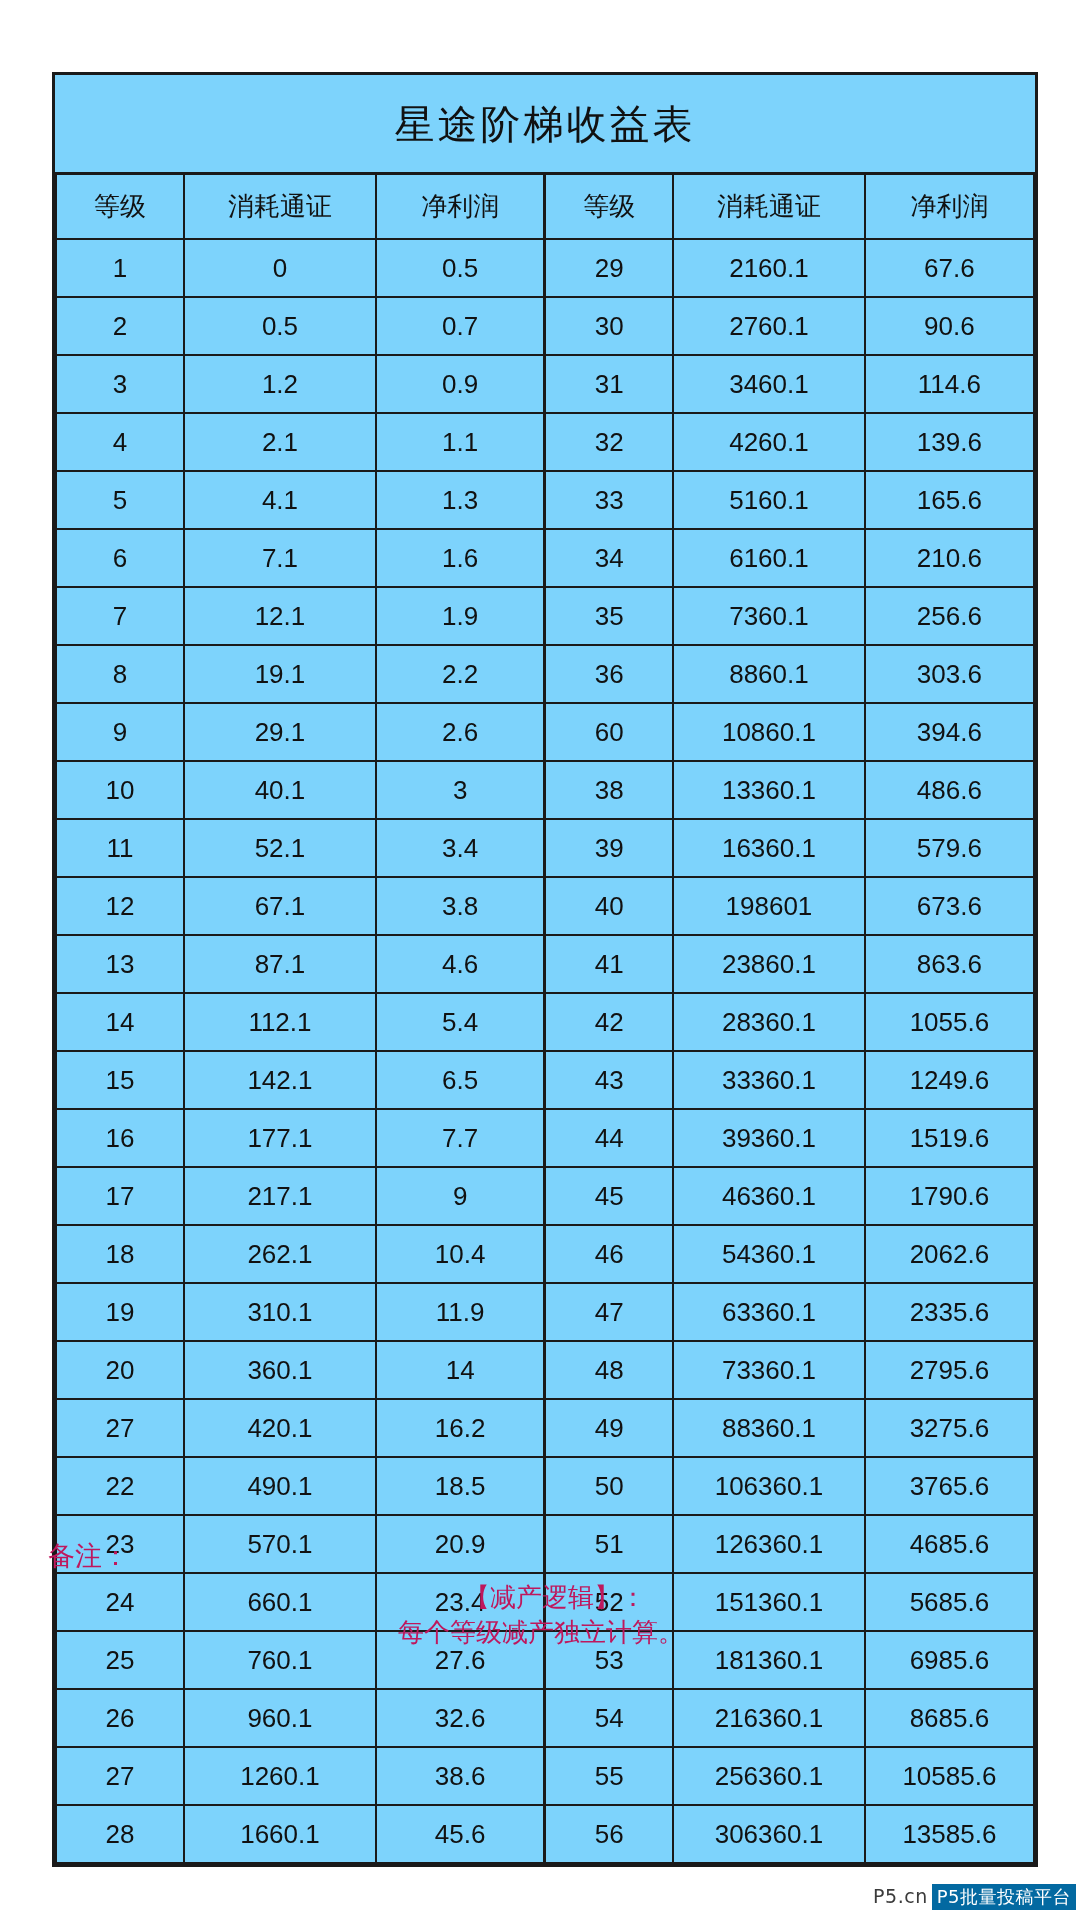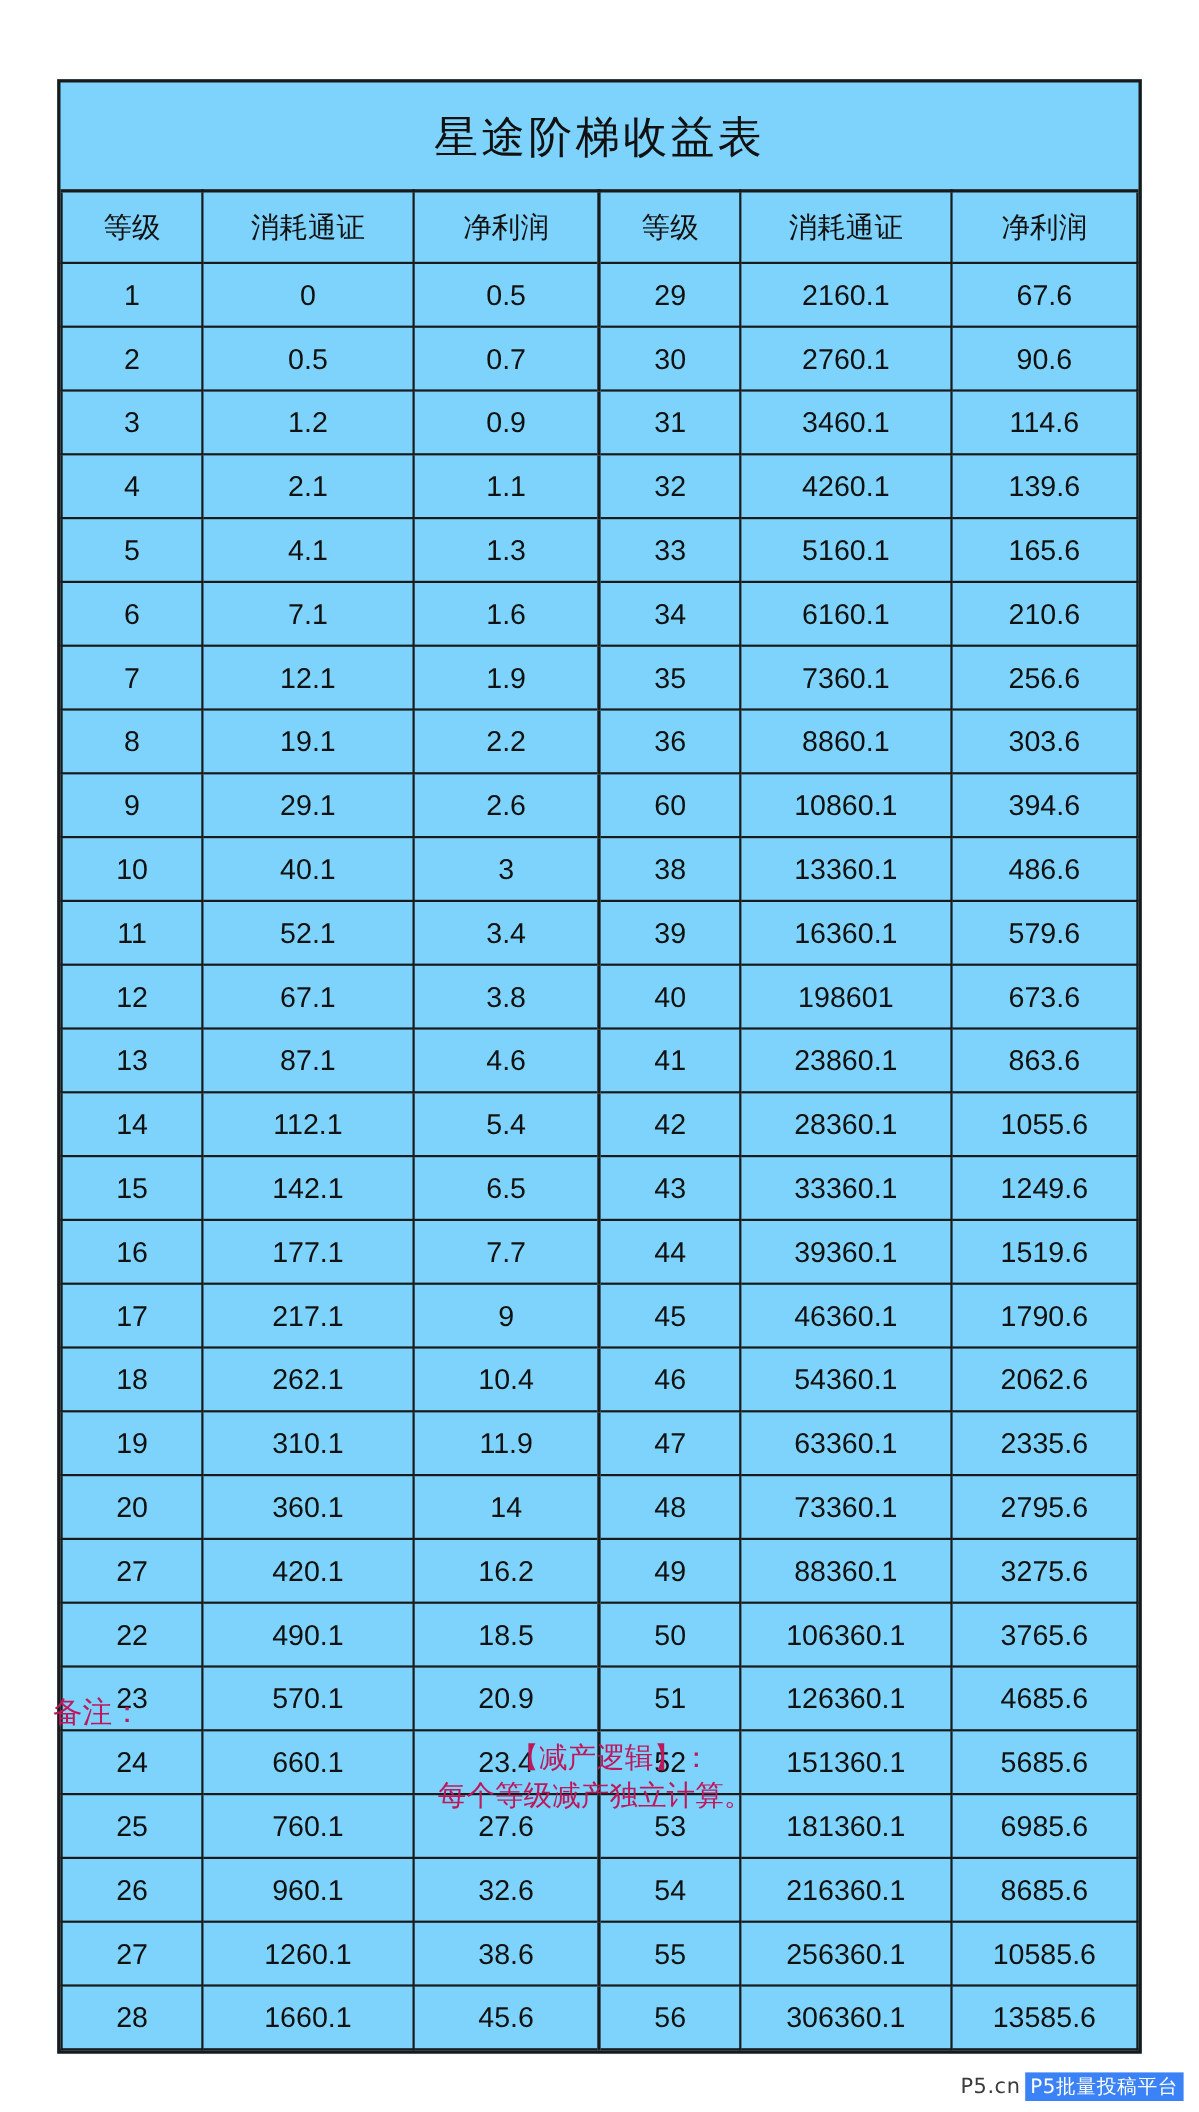--- a/index.html
+++ b/index.html
@@ -105,21 +105,21 @@
     position: absolute;
     right: 14px;
     bottom: 10px;
     font-size: 19px;
     color: #3b3b3b;
     font-family: "DejaVu Sans", "Liberation Sans", sans-serif;
     letter-spacing: 0.5px;
   }
   .wm-badge {
     display: inline-block;
-    background: #3b82f6;
+    background: #0369a1;
     color: #fff;
     padding: 1px 5px;
     margin-left: 4px;
     font-size: 18px;
   }
 </style>
 </head>
 <body>
 
 <div class="page">

